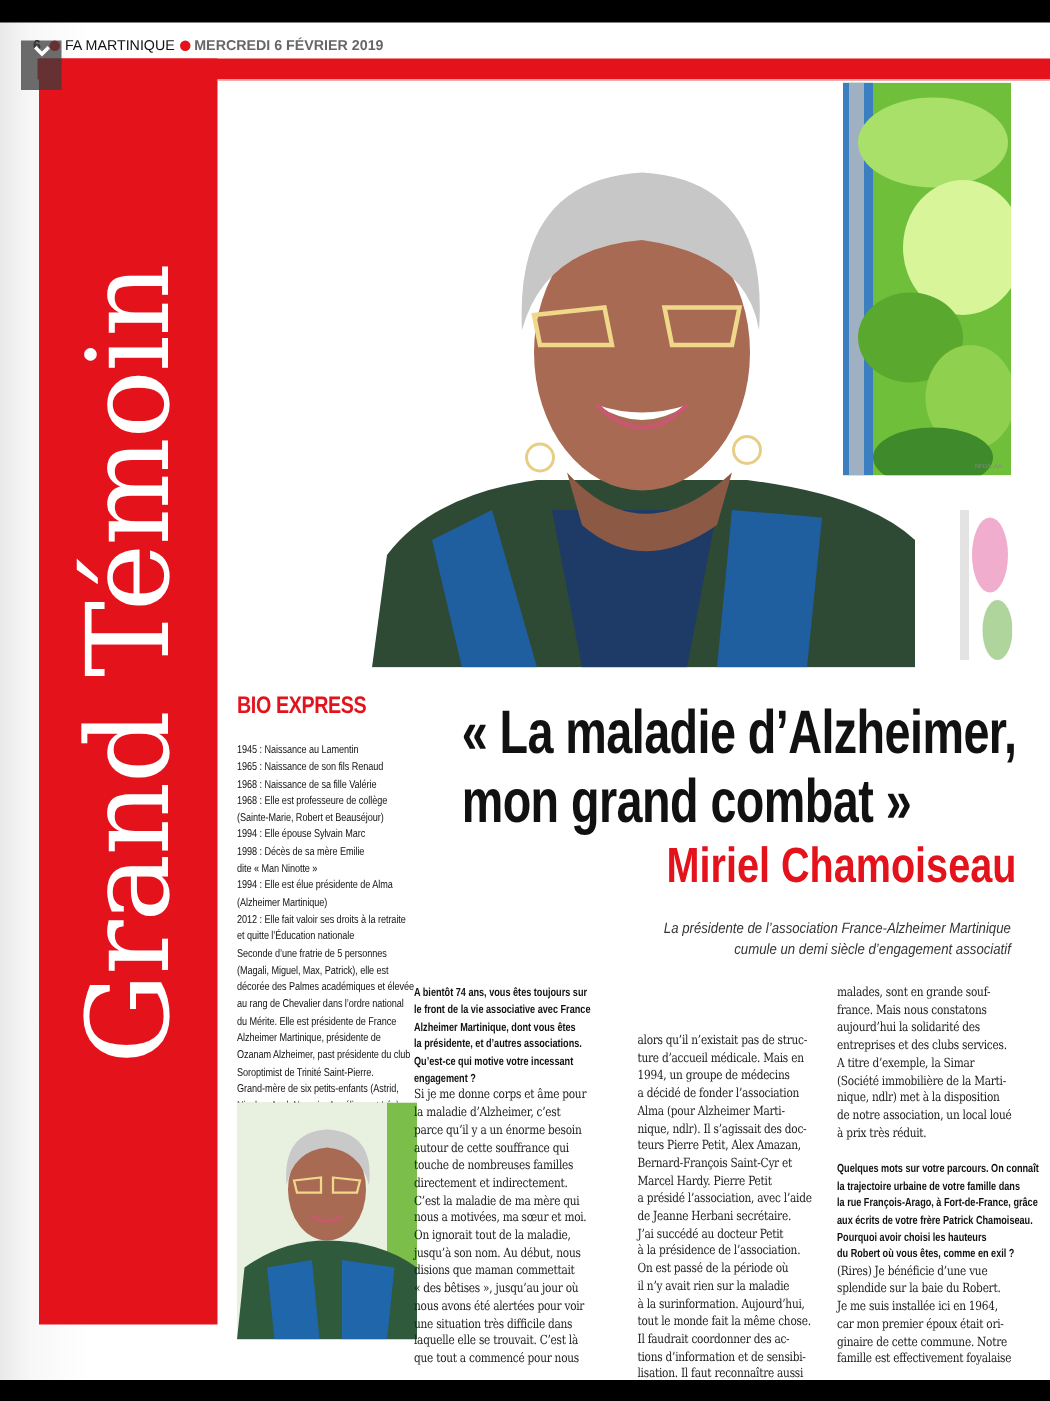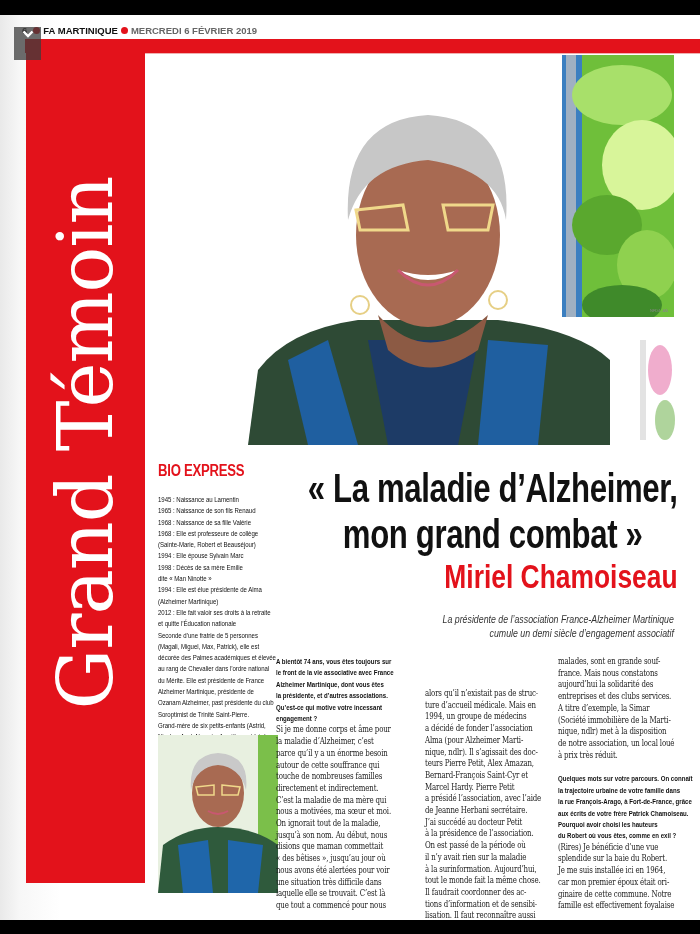--- a/index.html
+++ b/index.html
@@ -7,21 +7,21 @@
   body { position: relative; font-family: "Liberation Sans", sans-serif; }
 
   .page { position: absolute; left: 0; top: 15px; width: 700px; height: 905px;
           background: linear-gradient(90deg, #e9e9e9 0px, #f7f7f7 20px, #ffffff 60px); overflow: hidden; }
 
   
   .header { position: absolute; left: 22px; top: 8px; height: 14px; display: flex; align-items: center;
             font-size: 9.5px; white-space: nowrap; }
   .header .pg { font-weight: bold; color: #222; margin-right: 3px; }
   .header .dot { width: 7px; height: 7px; background: #e3121b; border-radius: 50%; display: inline-block; margin: 0 3px; }
-  .header .pub { font-weight: bold; color: #111; }
+  .header .pub { font-weight: normal; color: #111; }
   .header .date { color: #666; font-weight: bold; }
 
   .topbar { position: absolute; left: 25px; top: 24px; width: 675px; height: 14px; background: #e3121b; }
   .topbar-line { position: absolute; left: 145px; top: 38px; width: 555px; height: 1px; background: #f0b0b0; }
 
   .toggle-btn { position: absolute; left: 14px; top: 12px; width: 27px; height: 33px; background: rgba(60,60,60,0.75);
                 display: flex; align-items: flex-start; justify-content: center; padding-top: 2px; cursor: pointer; }
   .toggle-btn svg { width: 12px; height: 10px; }
 
   
@@ -42,21 +42,21 @@
   .inset-photo svg { width: 100%; height: 100%; }
 
   
   .bio-title { position: absolute; left: 158px; top: 447px; font-family: "Liberation Sans", sans-serif; font-weight: bold;
                font-size: 16px; color: #e3121b; letter-spacing: -0.3px; transform: scaleX(0.82); transform-origin: left top; }
   .bio { position: absolute; left: 158px; top: 479px; width: 150px; }
   .bio p { font-family: "Liberation Sans", sans-serif; font-size: 7.6px; line-height: 11.3px; color: #111;
            transform: scaleX(0.8); transform-origin: left; white-space: nowrap; letter-spacing: -0.05px; }
 
   
-  .headline { position: absolute; right: 22px; top: 450px; text-align: center; }
+  .headline { position: absolute; right: 22px; top: 450px; text-align: left; }
   .headline .l { font-family: "Liberation Sans", sans-serif; font-weight: bold; font-size: 41px; line-height: 46px; color: #111;
                  white-space: nowrap; transform: scaleX(0.76); transform-origin: right; letter-spacing: -0.5px; }
   .name { position: absolute; right: 22px; top: 544px; font-weight: bold; font-size: 33px; line-height: 36px; color: #e3121b;
           white-space: nowrap; transform: scaleX(0.8); transform-origin: right; }
   .dek { position: absolute; right: 26px; top: 598px; text-align: right; font-style: italic; font-size: 10px; line-height: 13.5px; color: #333;
          white-space: nowrap; transform: scaleX(0.88); transform-origin: right; }
 
   
   .col { position: absolute; top: 641px; width: 130px; }
   .col.c1 { left: 276px; }

